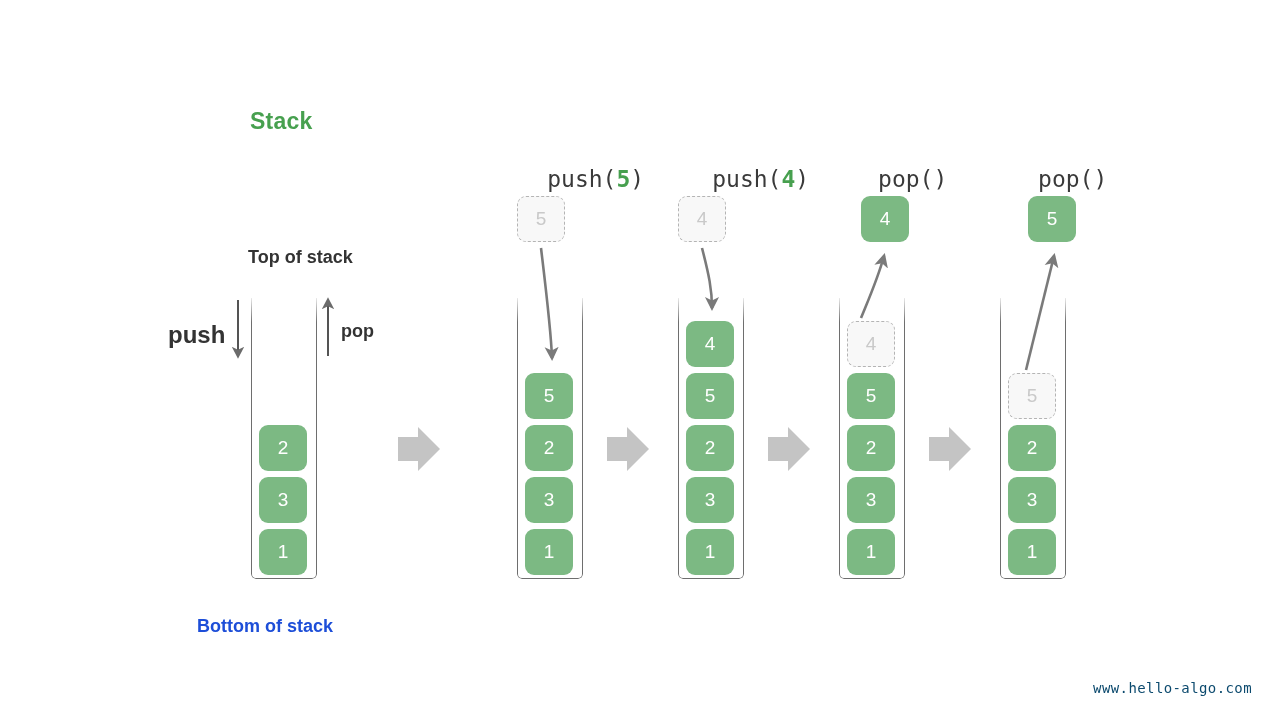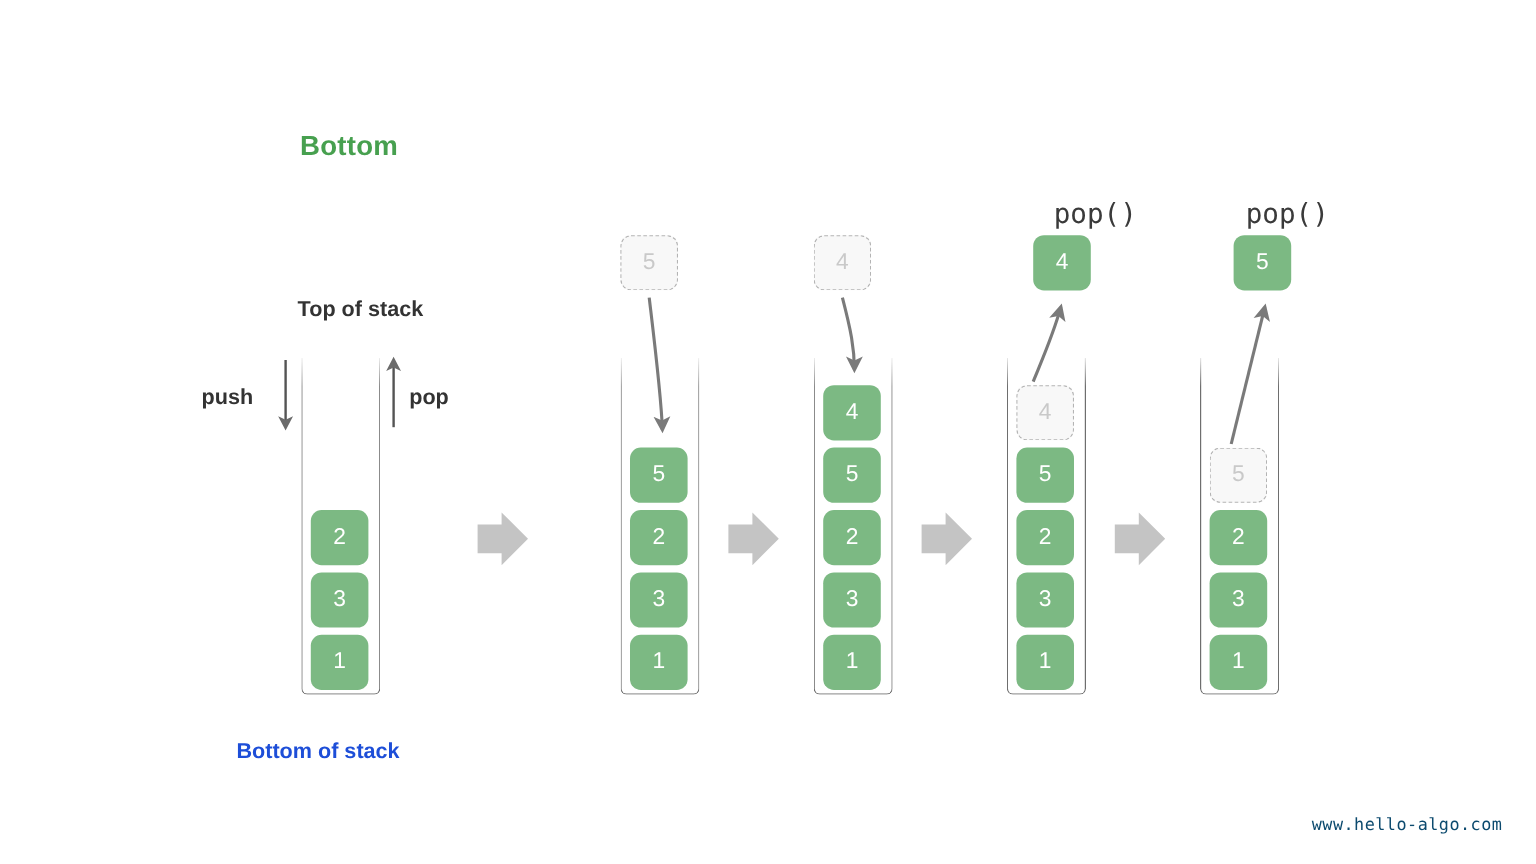--- a/index.html
+++ b/index.html
@@ -45,21 +45,21 @@
     left: 197px;
     top: 616px;
     font-size: 18px;
     font-weight: bold;
     color: #1d4ed8;
   }
   .label-push {
     position: absolute;
     left: 168px;
     top: 321px;
-    font-size: 18px;
+    font-size: 24px;
     font-weight: bold;
     color: #333333;
   }
   .label-pop {
     position: absolute;
     left: 341px;
     top: 321px;
     font-size: 18px;
     font-weight: bold;
     color: #333333;
@@ -136,26 +136,32 @@
     position: absolute;
     inset: 0;
     pointer-events: none;
   }
 </style>
 </head>
 <body>
 
 <div class="canvas">
 
-  <div class="title-stack">Bottom</div>
+  <div class="title-stack">Stack</div>
   <div class="label-top">Top of stack</div>
   <div class="label-bottom">Bottom of stack</div>
   <div class="label-push">push</div>
   <div class="label-pop">pop</div>
 
+  <div class="op-label" style="left:468px">
+    <span>push(</span><span class="arg">5</span><span>)</span>
+  </div>
+  <div class="op-label" style="left:633px">
+    <span>push(</span><span class="arg">4</span><span>)</span>
+  </div>
   <div class="op-label" style="left:785px">
     <span>pop(</span><span class="arg"></span><span>)</span>
   </div>
   <div class="op-label" style="left:945px">
     <span>pop(</span><span class="arg"></span><span>)</span>
   </div>
 
   <div class="stack-shadow" style="left:251px; top:563px"></div>
   <div class="stack" style="left:251px; top:298px; height:281px"></div>
   <div class="blk" style="left:259px; top:425px">2</div>

